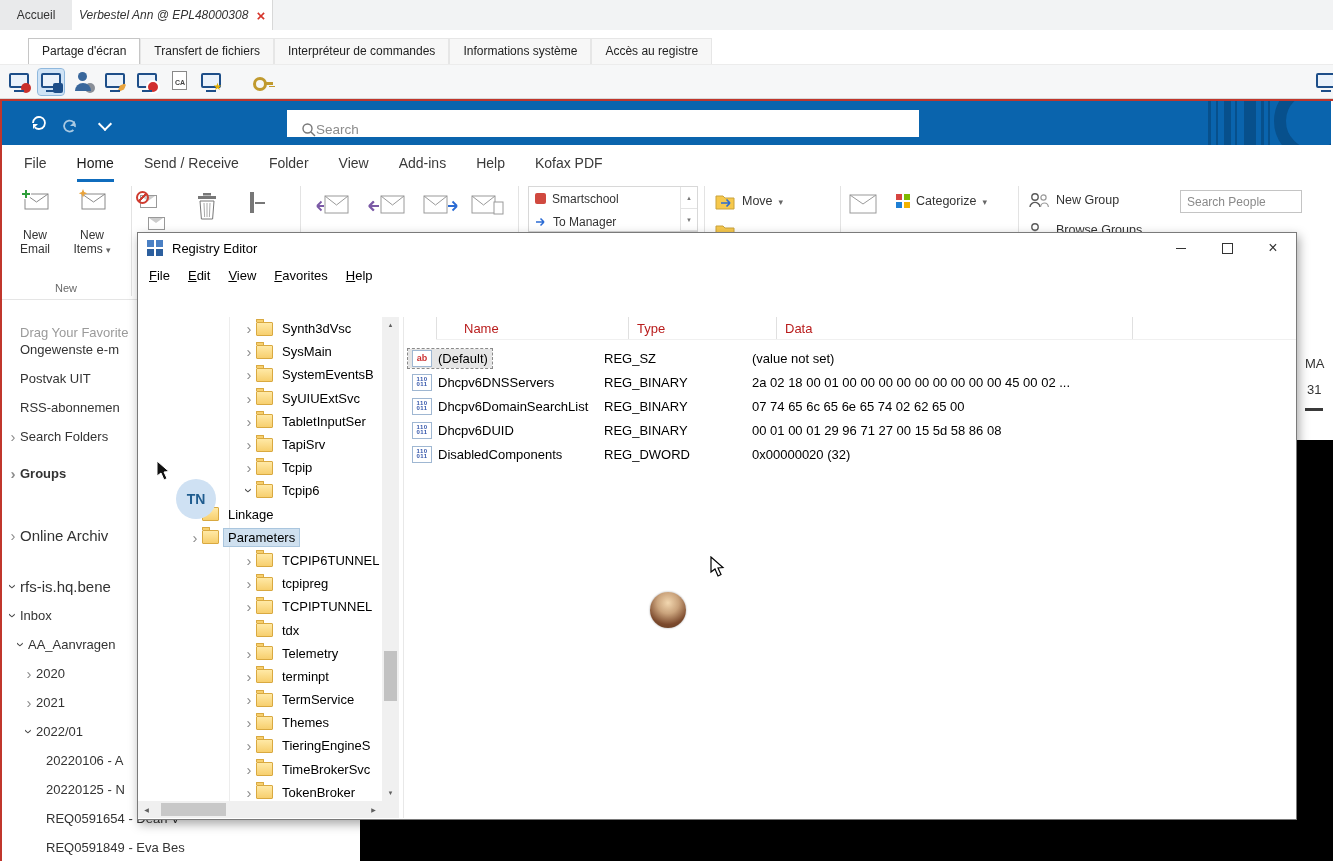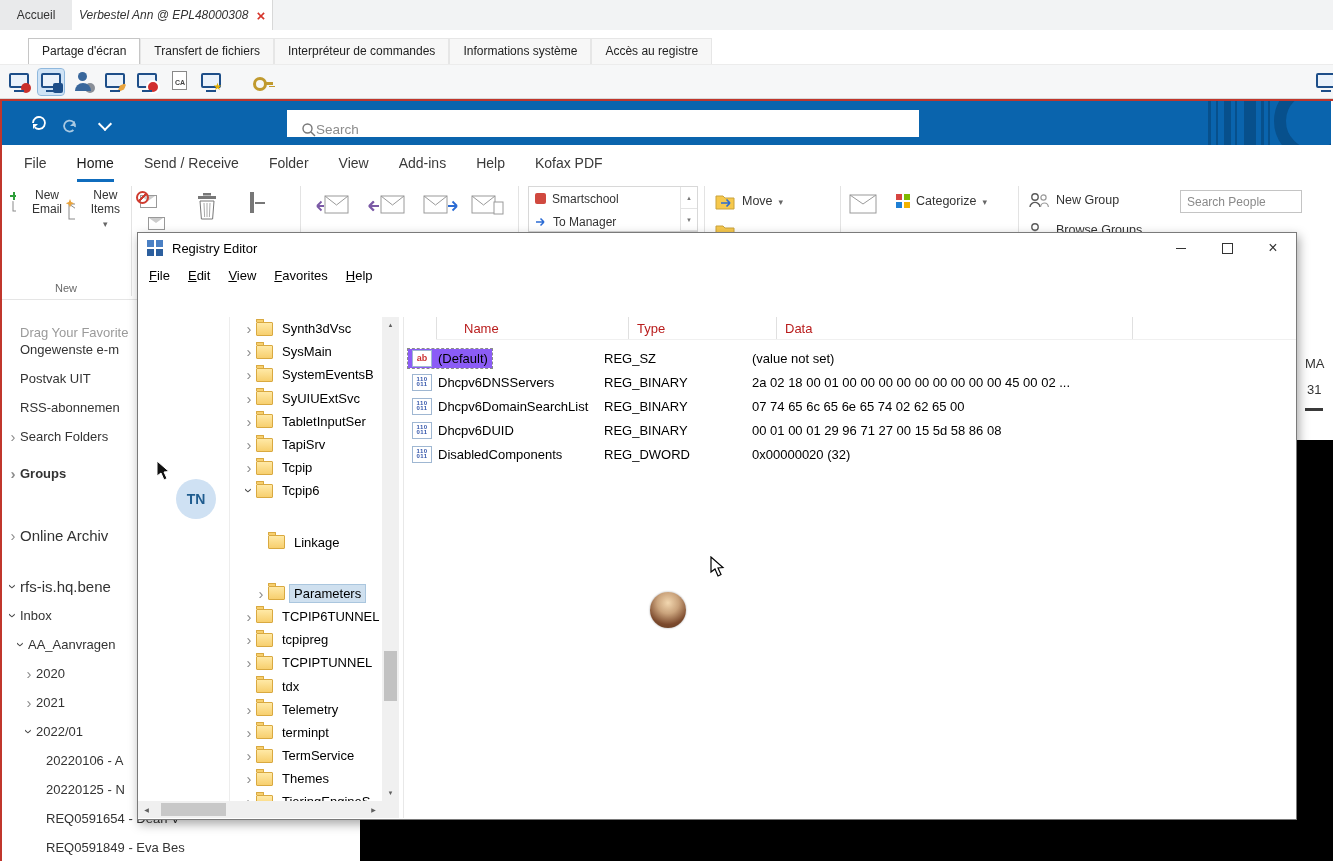--- a/index.html
+++ b/index.html
@@ -60,21 +60,21 @@
   .deco-circle{left:1272px;top:-20px;width:80px;height:80px;border:12px solid #07508c;border-radius:50%;box-sizing:border-box;}
 
   
   .ol-menubar{left:2px;top:145px;width:1329px;height:37px;background:#fff;display:flex;gap:30px;padding-left:22px;box-sizing:border-box;}
   .m-item{position:relative;line-height:37px;font-size:14px;color:#3a3a3a;white-space:nowrap;}
   .m-item.active{color:#1a1a1a;}
   .m-item.active::after{content:"";position:absolute;left:0;bottom:0;width:100%;height:3px;background:#0f6cbd;}
 
   
   .ribbon{left:2px;top:182px;width:1329px;height:118px;background:#fff;}
-  .rb-btn{display:flex;flex-direction:row;align-items:center;gap:16px;font-size:12px;color:#333;text-align:center;line-height:14px;}
+  .rb-btn{display:flex;flex-direction:column;align-items:center;gap:16px;font-size:12px;color:#333;text-align:center;line-height:14px;}
   .rb-lbl-new{left:0;top:100px;width:128px;text-align:center;font-size:11px;color:#6a6a6a;}
   .vsep{width:1px;background:#e3e3e3;top:4px;height:110px;}
   .rb-bottomline{left:0;top:117px;width:1329px;height:1px;background:#e5e5e5;}
   .chevdn::before{content:"▾";font-size:9px;color:#666;}
   .no-badge{display:inline-block;width:9px;height:9px;border:2px solid #cf3b2f;border-radius:50%;background:linear-gradient(135deg,transparent 44%,#cf3b2f 44% 56%,transparent 56%);}
   .mini-env{display:inline-block;width:15px;height:11px;border:1px solid #999;background:#fff;position:relative;}
   .mini-env::before{content:"";position:absolute;left:0;top:0;border-left:7px solid transparent;border-right:7px solid transparent;border-top:5px solid #ccc;}
   .archive-ico{width:20px;height:20px;border:2px solid #777;position:relative;}
   .archive-ico::before{content:"";position:absolute;left:3px;top:8px;width:10px;height:2px;background:#777;}
   .qsteps{left:526px;top:4px;width:170px;height:46px;border:1px solid #d8d8d8;background:#fff;box-sizing:border-box;overflow:hidden;}
@@ -124,21 +124,21 @@
   .wbtn.max::before{content:"";width:9px;height:9px;border:1px solid #333;}
   .wbtn.close::before{content:"×";font-size:16px;}
   .rg-menubar{left:0;top:30px;width:100%;height:25px;display:flex;padding-left:2px;box-sizing:border-box;}
   .rmenu-item{display:inline-block;padding:0 9px;line-height:25px;font-size:13px;color:#000;}
   .rmenu-item::first-letter{text-decoration:underline;}
   .rg-address{left:5px;top:57px;width:1148px;height:23px;border:1px solid #ababab;box-sizing:border-box;line-height:21px;padding-left:6px;font-size:13px;color:#000;white-space:nowrap;overflow:hidden;}
 
   .rg-tree{left:0;top:84px;width:244px;height:484px;overflow:hidden;}
   .tree-guide{left:91px;top:84px;width:1px;height:484px;background:#ededed;}
   .trow{display:flex;align-items:center;height:23.2px;padding-left:104px;white-space:nowrap;}
-  .trow.ind1{padding-left:116px;margin-top:28px;}
+  .trow.ind1{padding-left:50px;}
   .folder{width:15px;height:12px;background:linear-gradient(#ffe9a6,#f7cf6e);border:1px solid #d9a940;border-radius:1px;position:relative;flex:none;margin-right:5px;}
   .folder::before{content:"";position:absolute;left:-1px;top:-4px;width:6px;height:2px;background:#f7cf6e;border:1px solid #d9a940;border-bottom:none;border-radius:1px 1px 0 0;}
   .tlabel{font-size:13px;color:#000;padding:1px 4px;}
   .trow.selected .tlabel{background:#cfe0ef;outline:1px solid #aac6de;}
 
   .rg-vscroll{left:244px;top:84px;width:17px;height:484px;background:#f0f0f0;}
   .sarrow{position:absolute;left:0;width:17px;height:16px;display:flex;align-items:center;justify-content:center;color:#606060;font-size:6px;}
   .sarrow.up{top:0;}.sarrow.dn{bottom:0;}
   .sarrow.up::before{content:"▲";}.sarrow.dn::before{content:"▼";}
   .vthumb{position:absolute;left:2px;top:334px;width:13px;height:50px;background:#c2c2c2;}
@@ -153,21 +153,21 @@
   .rg-rightpane{left:266px;top:84px;width:892px;height:501px;overflow:hidden;}
   .vhead{display:flex;height:22px;border-bottom:1px solid #f0f0f0;font-size:13px;color:#b91c1c;margin-left:32px;}
   .vhead .hc{display:flex;align-items:center;border-right:1px solid #e0e0e0;box-sizing:border-box;}
   .vhead .hc:nth-child(2){width:192px;padding-left:27px;}
   .vhead .hc:nth-child(3){width:148px;padding-left:8px;}
   .vhead .hc:nth-child(4){width:356px;padding-left:8px;}
   .vlist{margin-top:6px;}
   .vrow{display:flex;align-items:center;height:24px;font-size:13px;color:#000;white-space:nowrap;}
   .vname{width:192px;display:flex;align-items:center;padding-left:4px;box-sizing:border-box;}
   .vbox{display:inline-flex;align-items:center;padding:1px 4px;}
-  .vrow.selected .vbox{outline:1px dashed #8a8a8a;background:#8b5cf6;}
+  .vrow.selected .vbox{outline:1px dashed #8a8a8a;background:#e5e5e5;}
   .vtype{width:148px;padding-left:8px;box-sizing:border-box;}
   .vdata{flex:1;padding-left:8px;box-sizing:border-box;overflow:hidden;}
   .vicon{width:18px;height:15px;border:1px solid #9fb7d2;background:#fff;display:inline-flex;flex-direction:column;align-items:center;justify-content:center;margin-right:6px;flex:none;font-weight:bold;line-height:5px;}
   .vicon.string::before{content:"ab";color:#cc3333;font-size:9px;line-height:9px;}
   .vicon.binary::before{content:"110";color:#3355aa;font-size:6px;letter-spacing:.5px;}
   .vicon.binary::after{content:"011";color:#3355aa;font-size:6px;letter-spacing:.5px;}
 
   
   .tn-avatar{left:176px;top:479px;width:40px;height:40px;border-radius:50%;background:#cfe1f3;color:#1f5c8f;display:flex;align-items:center;justify-content:center;font-size:14px;font-weight:bold;}
   .photo-avatar{left:650px;top:592px;width:36px;height:36px;border-radius:50%;background:radial-gradient(circle at 50% 30%,#f2d7b0 0%,#caa37c 35%,#7c4a2d 70%,#5b3a22 100%);box-shadow:0 0 2px rgba(0,0,0,.4);}

